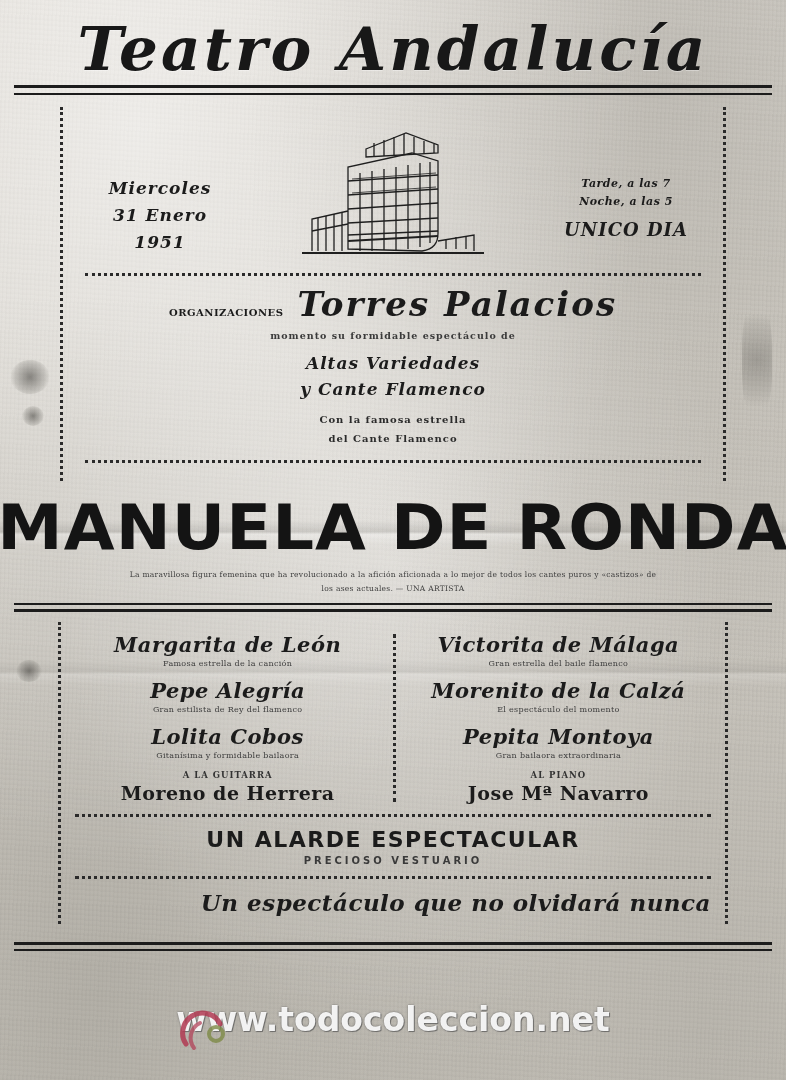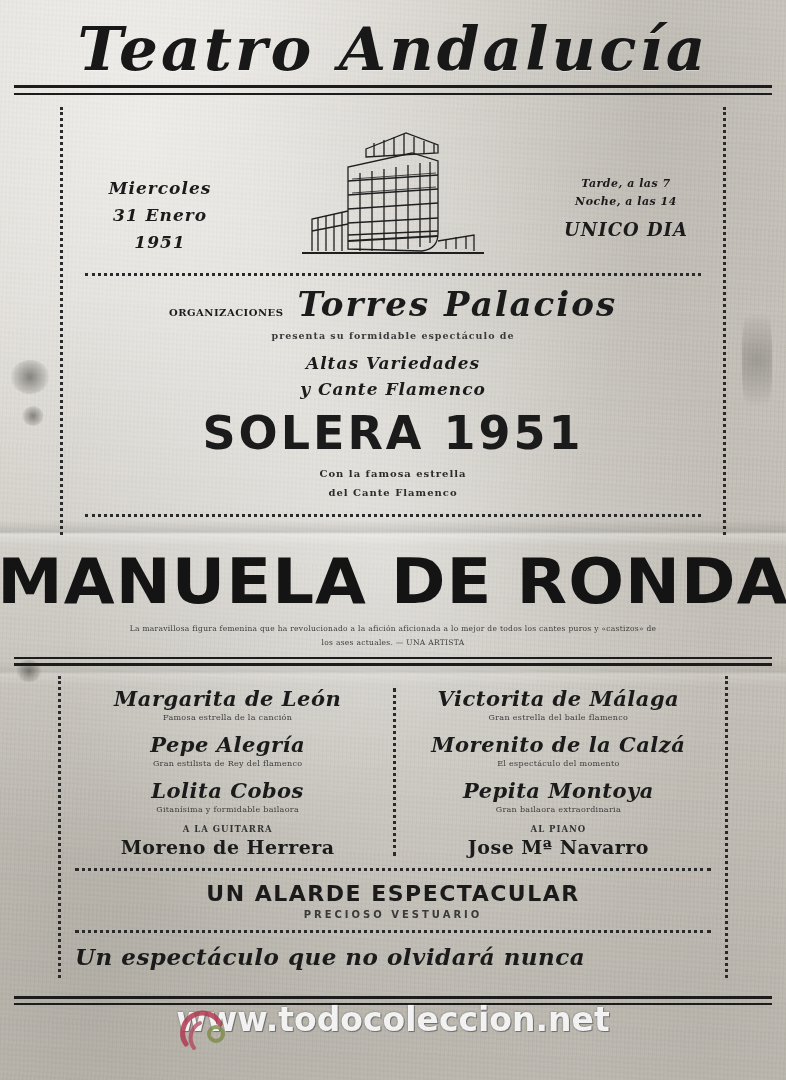--- a/index.html
+++ b/index.html
@@ -269,21 +269,21 @@
     text-align: center;
     color: #3a3a3a;
     margin-top: 3px;
   }
   .closing {
     font-family: "DejaVu Serif", serif;
     font-style: italic;
     font-weight: bold;
     font-size: 23px;
     letter-spacing: .5px;
-    text-align: left;
+    text-align: right;
     margin-top: 10px;
   }
 
   
   .footer-prices {
     font-family: "DejaVu Sans", sans-serif;
     font-weight: bold;
     font-size: 19px;
     letter-spacing: 1px;
     text-align: center;
@@ -369,38 +369,37 @@
               <path d="M158 126 L158 116 M168 126 L168 114 M178 126 L178 113"></path>
 
               <path d="M14 130 L196 130" stroke-width="2"></path>
               <path d="M60 118 L150 113" stroke-width="1.8"></path>
             </g>
           </svg>
         </div>
 
         <div class="col-hours">
           <div class="hour-line">Tarde, a las 7</div>
-          <div class="hour-line">Noche, a las 14</div>
+          <div class="hour-line">Noche, a las 5</div>
           <div class="unico">UNICO DIA</div>
         </div>
       </div>
 
       <div class="dotline"></div>
 
       <div class="org-row">
         <span class="org-label">ORGANIZACIONES</span>
         <span class="org-name">Torres Palacios</span>
       </div>
 
-      <div class="center presenta">presenta su formidable espectáculo de</div>
+      <div class="center presenta">momento su formidable espectáculo de</div>
 
       <div class="center varieties">Altas Variedades</div>
       <div class="center varieties" style="margin-top:0">y Cante Flamenco</div>
 
-      <div class="center solera">SOLERA 1951</div>
 
       <div class="center sub-solera">Con la famosa estrella</div>
       <div class="center sub-solera" style="margin-top:0">del Cante Flamenco</div>
 
       <div class="dotline" style="margin-top:12px"></div>
     </div>
 
     <div class="star-wrap">
       <div class="star-name">MANUELA DE RONDA</div>
       <div class="fineprint">La maravillosa figura femenina que ha revolucionado a la afición aficionada a lo mejor de todos los cantes puros y «castizos» de los ases actuales. — UNA ARTISTA</div>

